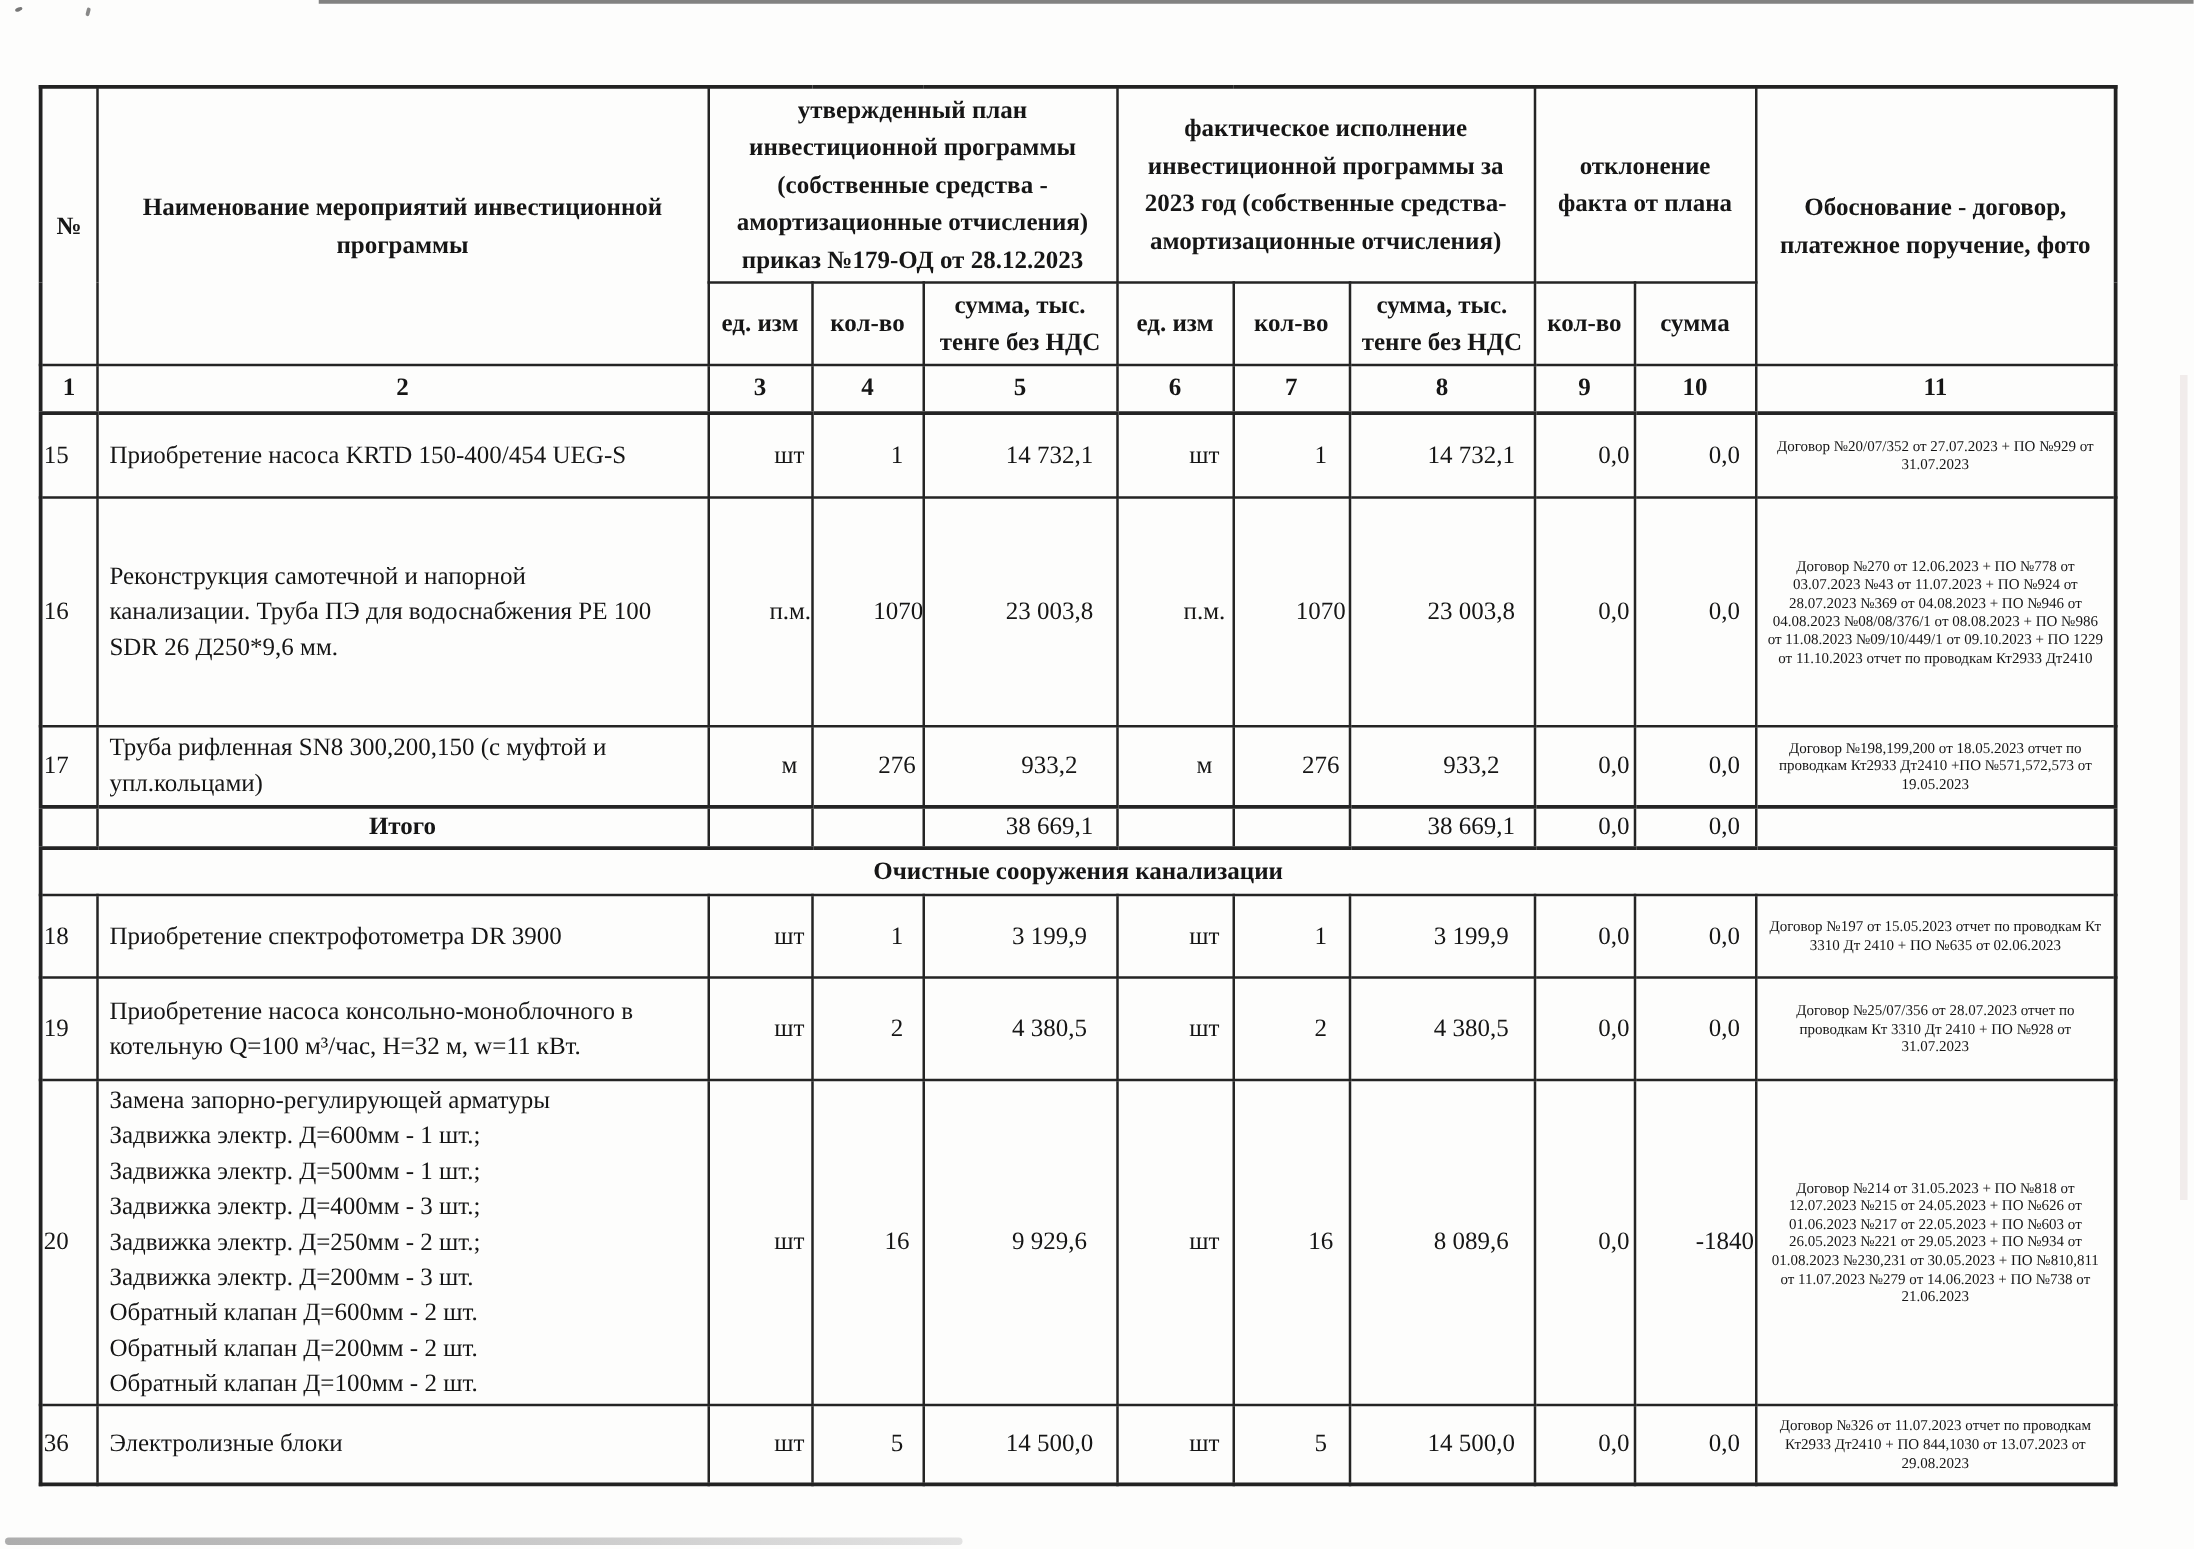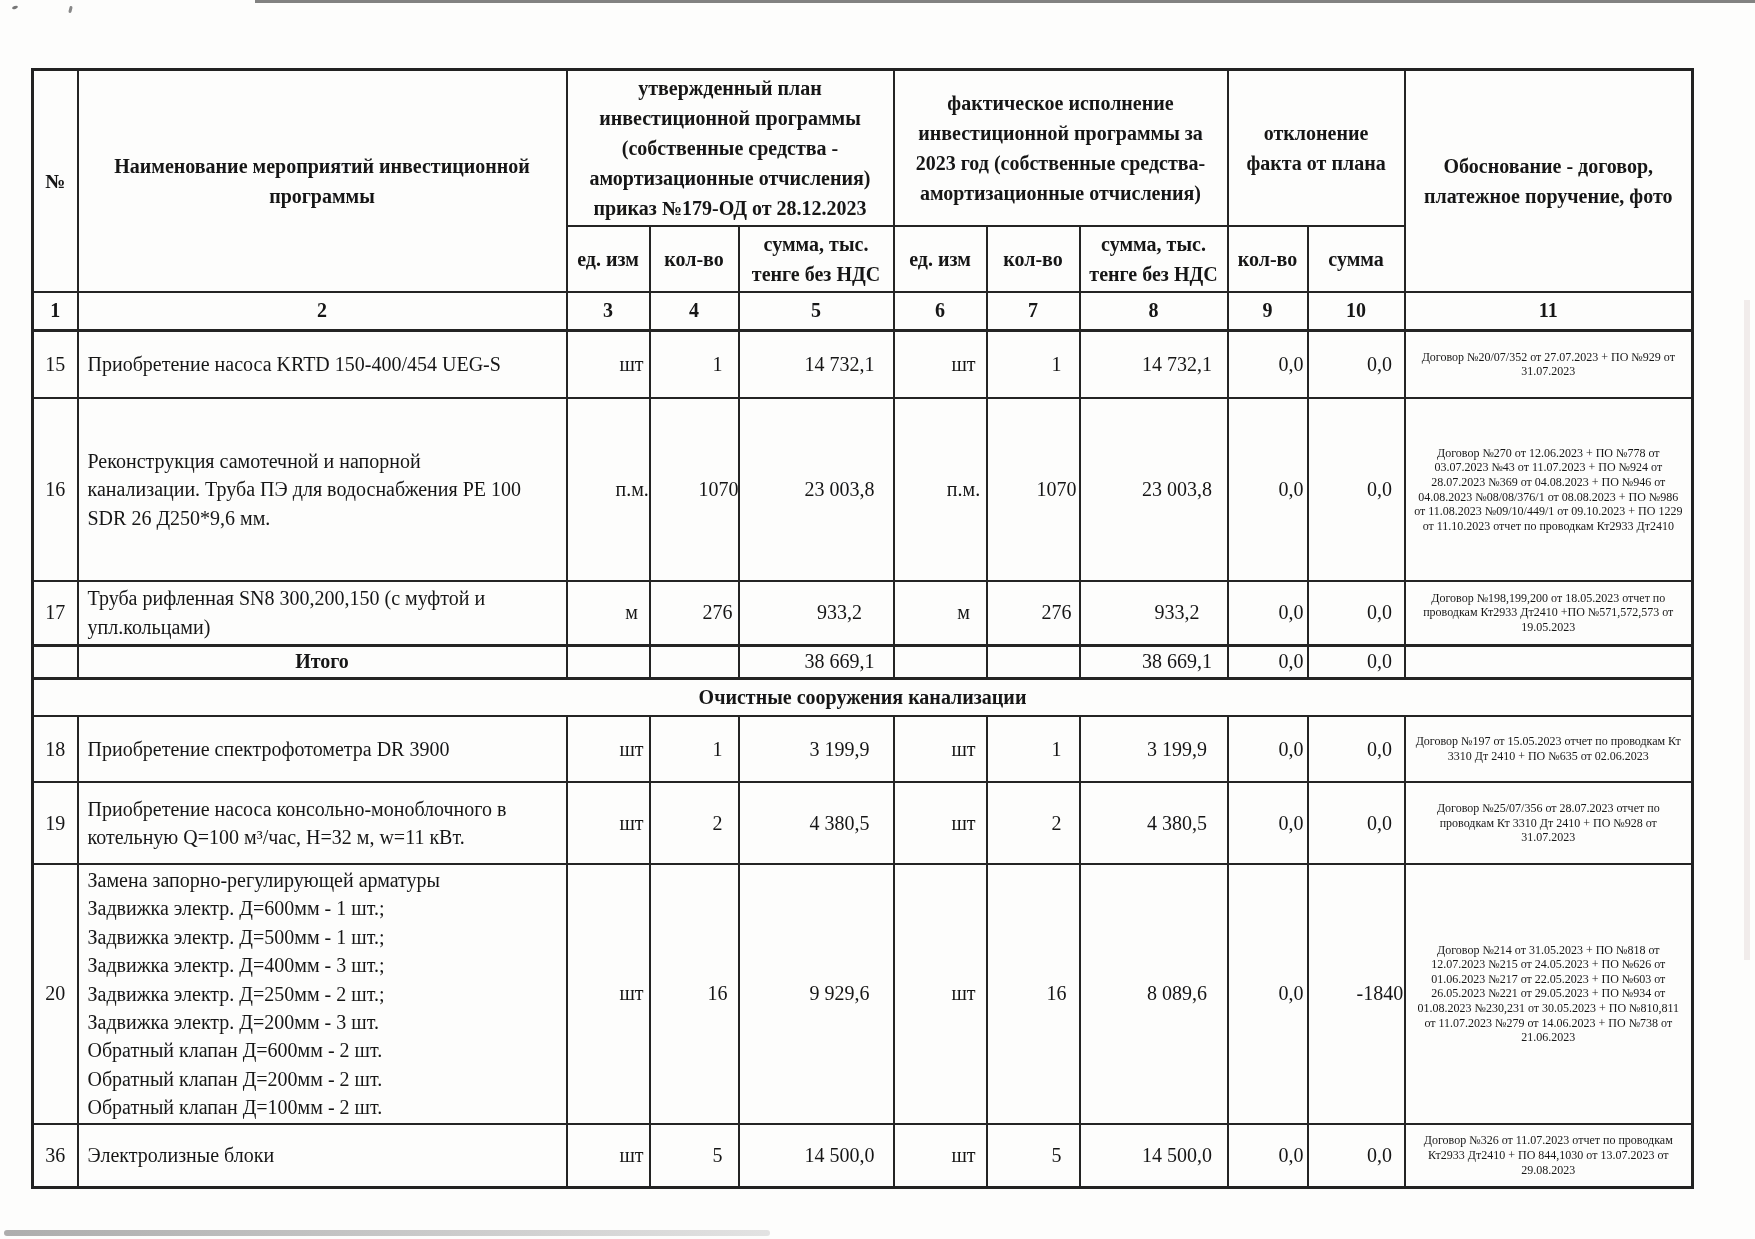--- a/index.html
+++ b/index.html
@@ -22,21 +22,21 @@
     border-collapse:collapse;table-layout:fixed;
     border:3px solid #222;
   }
   table.inv td{
     border:2px solid #242424;
     overflow:hidden;
   }
   .hc{font-weight:bold;text-align:center;vertical-align:middle;font-size:20px;line-height:1.5;padding:2px 8px;}
   .numhdr{font-weight:bold;text-align:center;vertical-align:middle;font-size:20px;}
   tr.hC td{border-bottom-width:3px;}
-  .num{text-align:center;vertical-align:middle;font-size:20px;}
+  .num{text-align:left;vertical-align:middle;font-size:20px;}
   .name{text-align:left;vertical-align:middle;padding:1px 9px;font-size:20px;line-height:1.42;white-space:pre-line;}
   .ctr{text-align:center;vertical-align:middle;font-size:20px;padding-left:48px;}
   .just{text-align:center;vertical-align:middle;padding:2px 7px;font-size:12px;line-height:1.22;}
   .b{font-weight:normal;}
   tr.totals td{border-top-width:3px;border-bottom-width:3px;}
   .tot-label{text-align:center;vertical-align:middle;font-weight:bold;font-size:20px;margin-top:48px;}
   .section-cell{text-align:center;vertical-align:middle;font-weight:bold;font-size:20px;font-family:Liberation Serif, serif;}
 </style>
 </head>
 <body>

